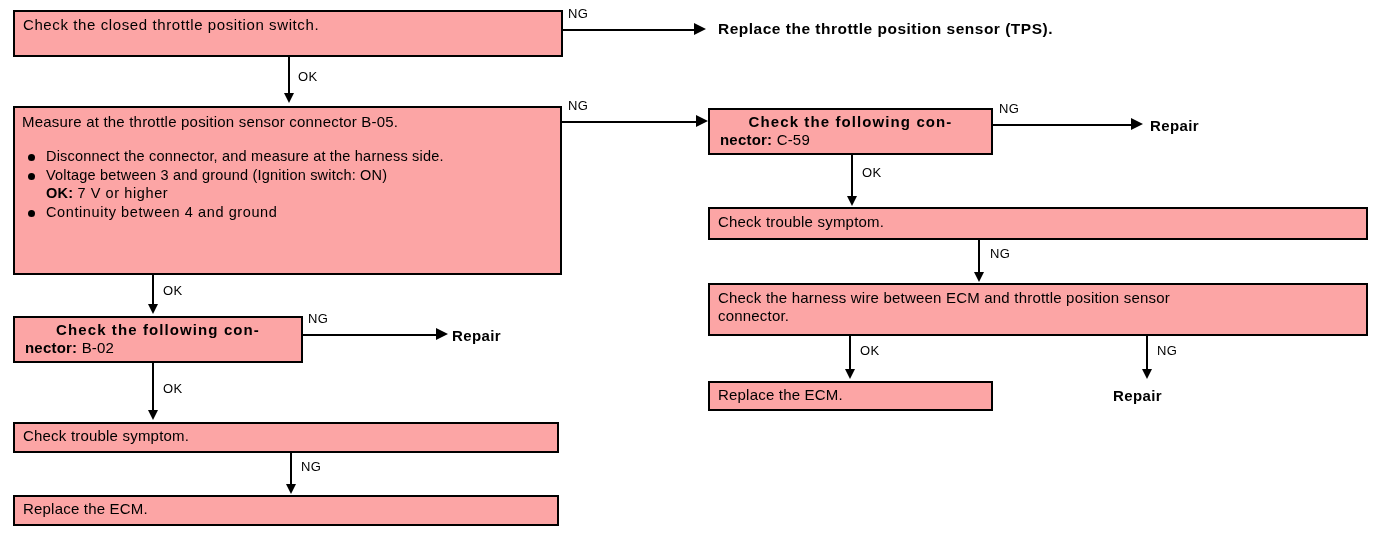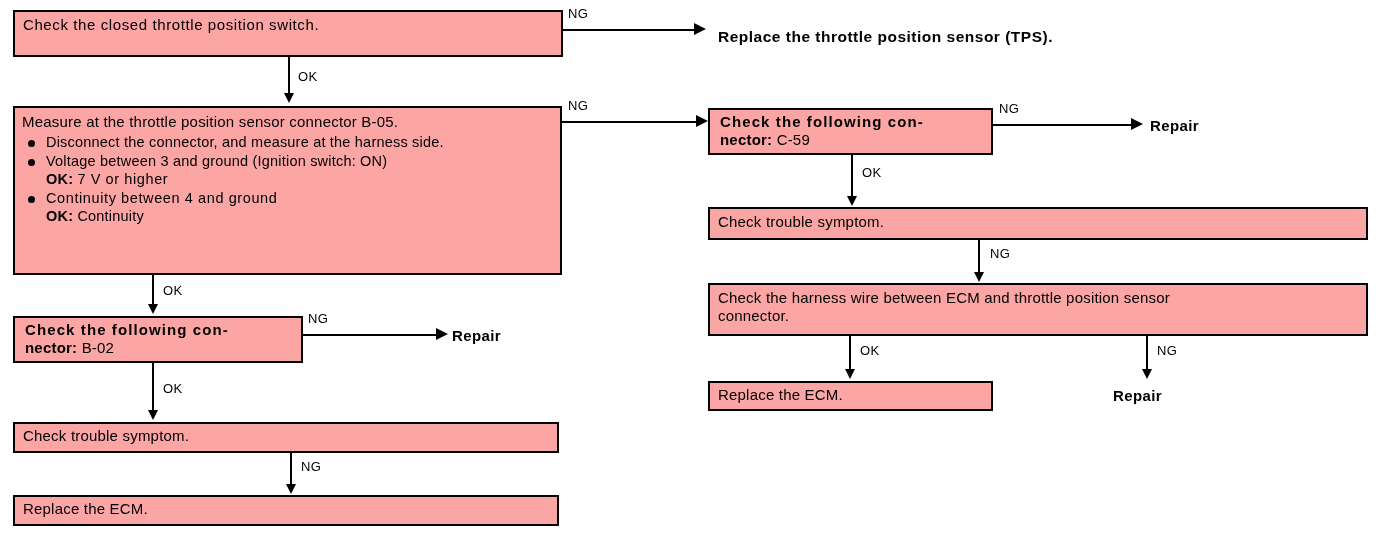--- a/index.html
+++ b/index.html
@@ -14,21 +14,21 @@
     position:absolute;
     box-sizing:border-box;
     border:2px solid #000;
     background:#fca5a5;
     padding:4px 8px;
     font-size:15px;
     line-height:1.22;
     letter-spacing:.2px;
   }
   .node .ln{display:block;white-space:nowrap;}
-  .bold{font-weight:bold;}
+  .bold{font-weight:bold;text-align:center;}
   .spaced{letter-spacing:.6px;}
   .wide{letter-spacing:1.1px;}
   .bullet-list{margin:0;padding:0;list-style:none;}
   .bullet-list li{
     position:relative;
     padding-left:24px;
     margin:0;
     font-size:14.5px;
     line-height:1.27;
   }
@@ -76,45 +76,41 @@
 <body>
 
 <div class="node" style="left:13px;top:10px;width:550px;height:47px;">
   <span class="ln spaced">Check  the  closed  throttle  position  switch.</span>
 </div>
 
 <div class="hline" style="left:563px;top:29px;width:132px;"></div>
 <div class="arrow-right" style="left:694px;top:23px;"></div>
 <div class="edgelabel" style="left:568px;top:6px;">NG</div>
 
-<div class="plainlabel" style="left:718px;top:20px;font-size:15.5px;letter-spacing:.5px;margin-top:8px;">Replace  the  throttle  position  sensor  (TPS).</div>
+<div class="plainlabel" style="left:718px;top:20px;font-size:15.5px;letter-spacing:.5px;">Replace  the  throttle  position  sensor  (TPS).</div>
 
 <div class="vline" style="left:288px;top:57px;height:38px;"></div>
 <div class="arrow-down" style="left:284px;top:93px;"></div>
 <div class="edgelabel" style="left:298px;top:69px;">OK</div>
 
 <div class="node" style="left:13px;top:106px;width:549px;height:169px;padding:5px 7px;">
   <span class="ln" style="font-size:15px;">Measure at the throttle position sensor connector B-05.</span>
-  <ul class="bullet-list" style="margin-top:2px;">
+  <ul class="bullet-list" style="margin-top:16px;">
     <li>
       <span>Disconnect the connector, and measure at the harness side.</span>
     </li>
     <li>
       <span>Voltage between 3 and ground (Ignition switch: ON)</span>
       <span class="sub">
         <span class="bold">OK:</span>
         <span class="spaced">7 V or higher</span>
       </span>
     </li>
     <li>
       <span class="spaced">Continuity between 4 and ground</span>
-      <span class="sub">
-        <span class="bold">OK:</span>
-        <span>Continuity</span>
-      </span>
     </li>
   </ul>
 </div>
 
 <div class="hline" style="left:562px;top:121px;width:135px;"></div>
 <div class="arrow-right" style="left:696px;top:115px;"></div>
 <div class="edgelabel" style="left:568px;top:98px;">NG</div>
 
 <div class="vline" style="left:152px;top:275px;height:30px;"></div>
 <div class="arrow-down" style="left:148px;top:304px;"></div>

